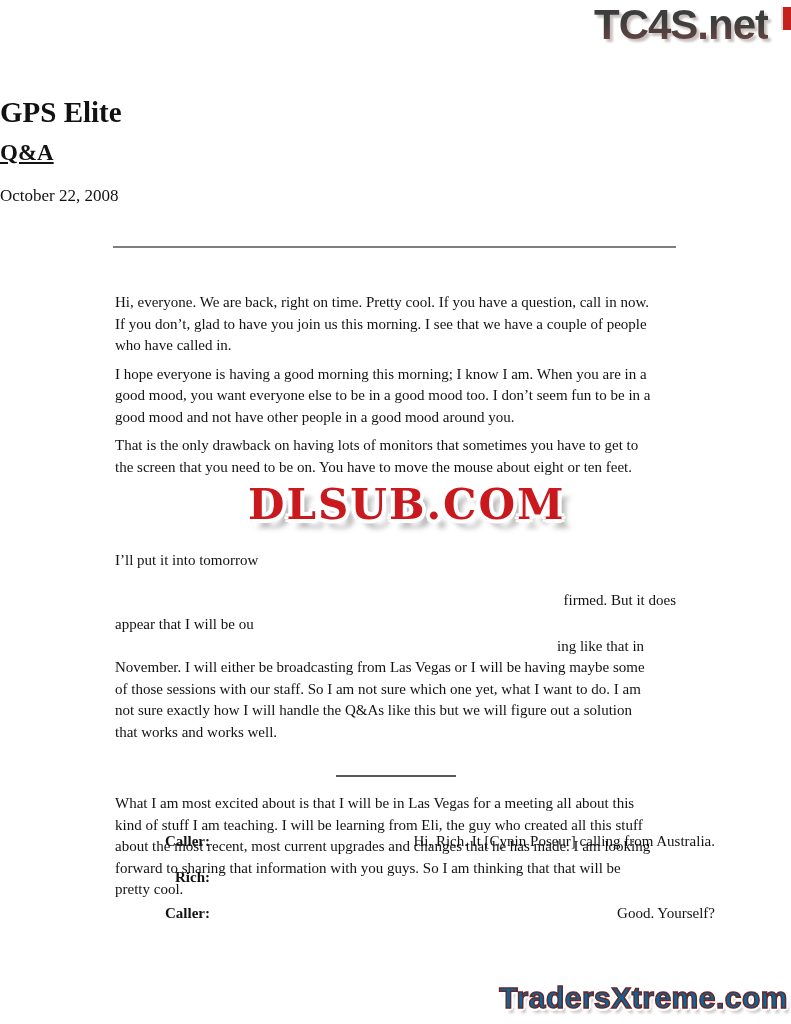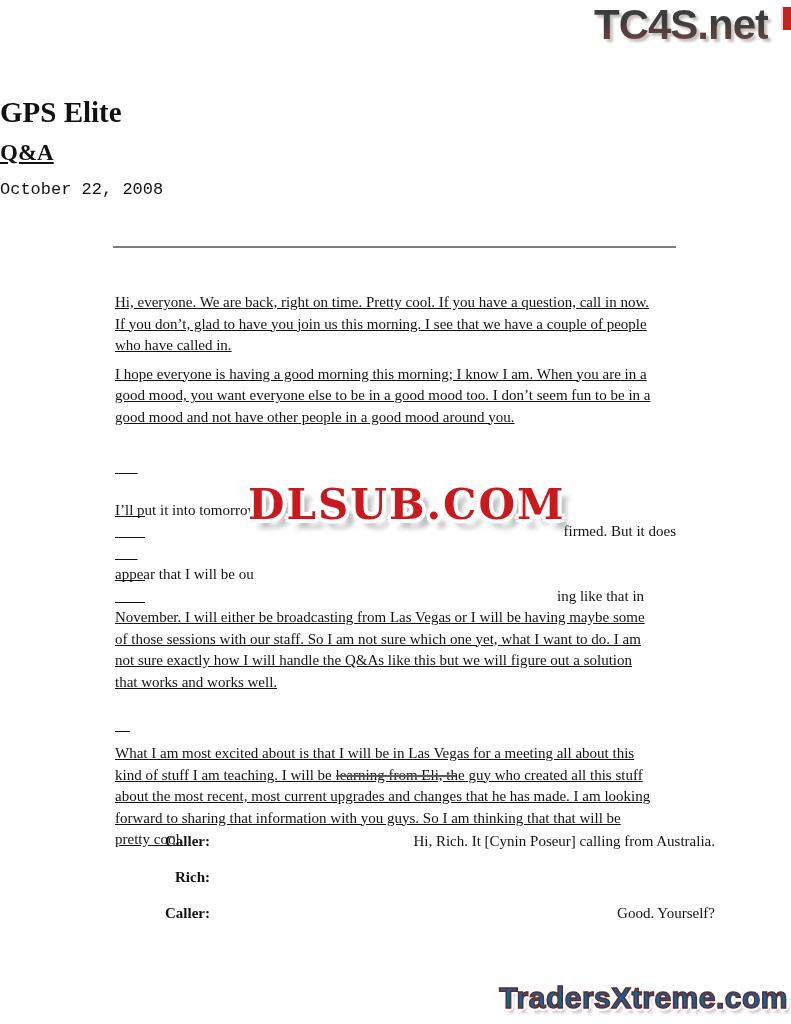--- a/index.html
+++ b/index.html
@@ -21,36 +21,36 @@
   }
   .red-sliver {
     position:absolute; top:7px; right:0; width:10px; height:23px;
     background:#c5211f; border-left:2px solid #e0e0e0;
   }
 
   
   .doc-header { position:absolute; top:96px; left:0; width:100%; }
   .doc-title { font-size:29px; font-weight:bold; }
   .doc-subtitle { font-size:23px; font-weight:bold; margin-top:11px;text-decoration:underline; }
-  .doc-date { font-size:17px; margin-top:14px;font-family:Liberation Mono, monospace; }
+  .doc-date { font-size:17px; margin-top:20px; }
 
   .rule-long {
     position:absolute; top:246px; left:113px; width:563px;
     border-top:2px solid #7e7e7e;
   }
 
   
   .body-text {
     position:absolute; top:292px; left:115px; width:600px;
-    font-size:15px; line-height:21.5px;text-decoration:underline;
+    font-size:15px; line-height:21.5px;
   }
   .para { margin:0 0 7px 0; white-space:pre; }
   .p4-row { position:relative; height:21.5px; width:561px; }
   .p4-left { position:absolute; left:0; white-space:pre; }
-  .p4-right-1 { position:absolute; right:0; white-space:pre; }
+  .p4-right-1 { position:absolute; right:0; white-space:pre;margin-top:19px; }
   .p4-right-2 { position:absolute; left:442px; white-space:pre; }
 
   
   .dlsub-watermark {
     position:absolute; top:480px; left:248px;
     font-family:"DejaVu Serif", serif; font-weight:bold;
     font-size:42px; letter-spacing:2px; color:#c9191f;
     white-space:nowrap;
     text-shadow:
       -3px -3px 0 #fff, 3px -3px 0 #fff, -3px 3px 0 #fff, 3px 3px 0 #fff,
@@ -98,20 +98,22 @@
 
   <div class="rule-long"></div>
 
   <div class="body-text">
     <div class="para">Hi, everyone. We are back, right on time. Pretty cool. If you have a question, call in now.
 If you don’t, glad to have you join us this morning. I see that we have a couple of people
 who have called in.</div>
     <div class="para">I hope everyone is having a good morning this morning; I know I am. When you are in a
 good mood, you want everyone else to be in a good mood too. I don’t seem fun to be in a
 good mood and not have other people in a good mood around you.</div>
+    <div class="para">That is the only drawback on having lots of monitors that sometimes you have to get to
+the screen that you need to be on. You have to move the mouse about eight or ten feet.</div>
 
     <div class="para">
       <div class="p4-row">
         <span class="p4-left">I’ll put it into tomorrow</span>
         <span class="p4-right-1">firmed. But it does</span>
       </div>
       <div class="p4-row">
         <span class="p4-left">appear that I will be ou</span>
         <span class="p4-right-2">ing like that in</span>
       </div>

